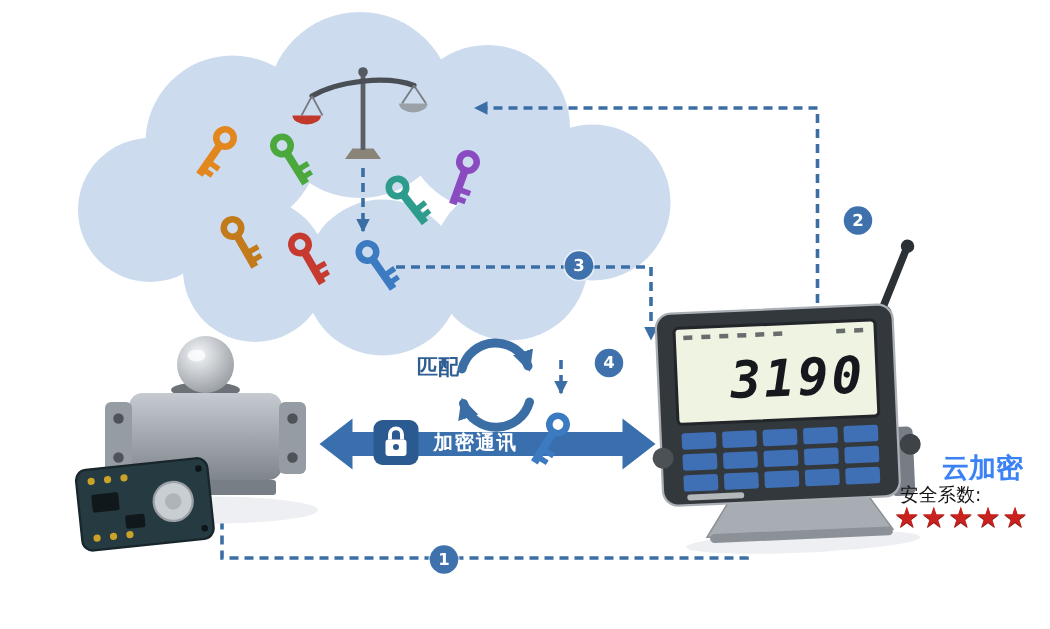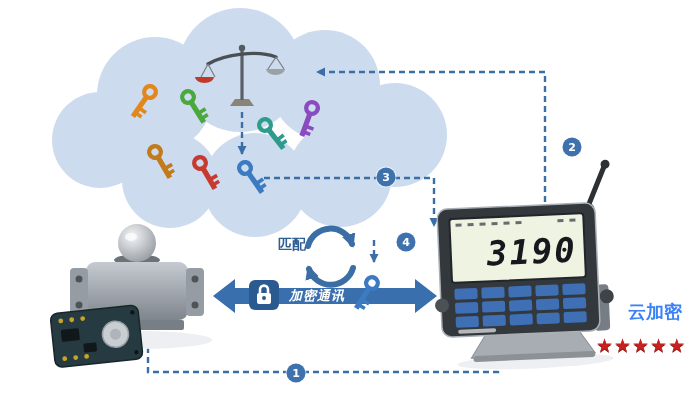--- a/index.html
+++ b/index.html
@@ -6,21 +6,21 @@
   #stage{position:relative;width:700px;height:419px;background:#fff;overflow:hidden;
          font-family:"DejaVu Sans","Liberation Sans",sans-serif;}
   #stage svg{position:absolute;left:0;top:0;}
   .overlay{position:absolute;}
   .badge{position:absolute;width:19px;height:19px;border-radius:50%;background:#3f72ad;
          color:#fff;font-size:11px;font-weight:bold;line-height:19px;text-align:center;
          transform:translate(-50%,-50%);box-shadow:0 0 0 1px rgba(255,255,255,.6);}
   .match-label{left:278px;top:236px;width:58px;font-size:14px;
                font-weight:bold;color:#2e5e92;}
   .comm-label{left:289px;top:288px;width:90px;height:16px;line-height:16px;
-              font-size:13px;font-weight:bold;color:#fff;letter-spacing:1px;font-style:italic;}
+              font-size:13px;font-weight:bold;color:#fff;letter-spacing:1px;}
   .cloud-enc{left:628px;top:300px;width:90px;font-size:18px;font-weight:bold;color:#3b82f6;}
   .safety{left:600px;top:322px;width:96px;font-size:12.5px;color:#141414;}
   .stars{left:596px;top:334px;width:104px;font-size:19px;letter-spacing:1px;
          color:#c9211e;text-shadow:0 1px 0 #7e1512;}
   .digits{font-family:"DejaVu Sans Mono","Liberation Mono",monospace;}
 </style>
 </head>
 <body>
 
 <div id="stage">
@@ -180,15 +180,16 @@
 </svg>
 
 <div class="badge" style="left:296px;top:373px">1</div>
 <div class="badge" style="left:572px;top:147px">2</div>
 <div class="badge" style="left:386px;top:177px">3</div>
 <div class="badge" style="left:406px;top:242px">4</div>
 
 <div class="overlay match-label">匹配</div>
 <div class="overlay comm-label">加密通讯</div>
 <div class="overlay cloud-enc">云加密</div>
+<div class="overlay safety">安全系数:</div>
 <div class="overlay stars">★★★★★</div>
 
 </div>
 
 </body></html>

